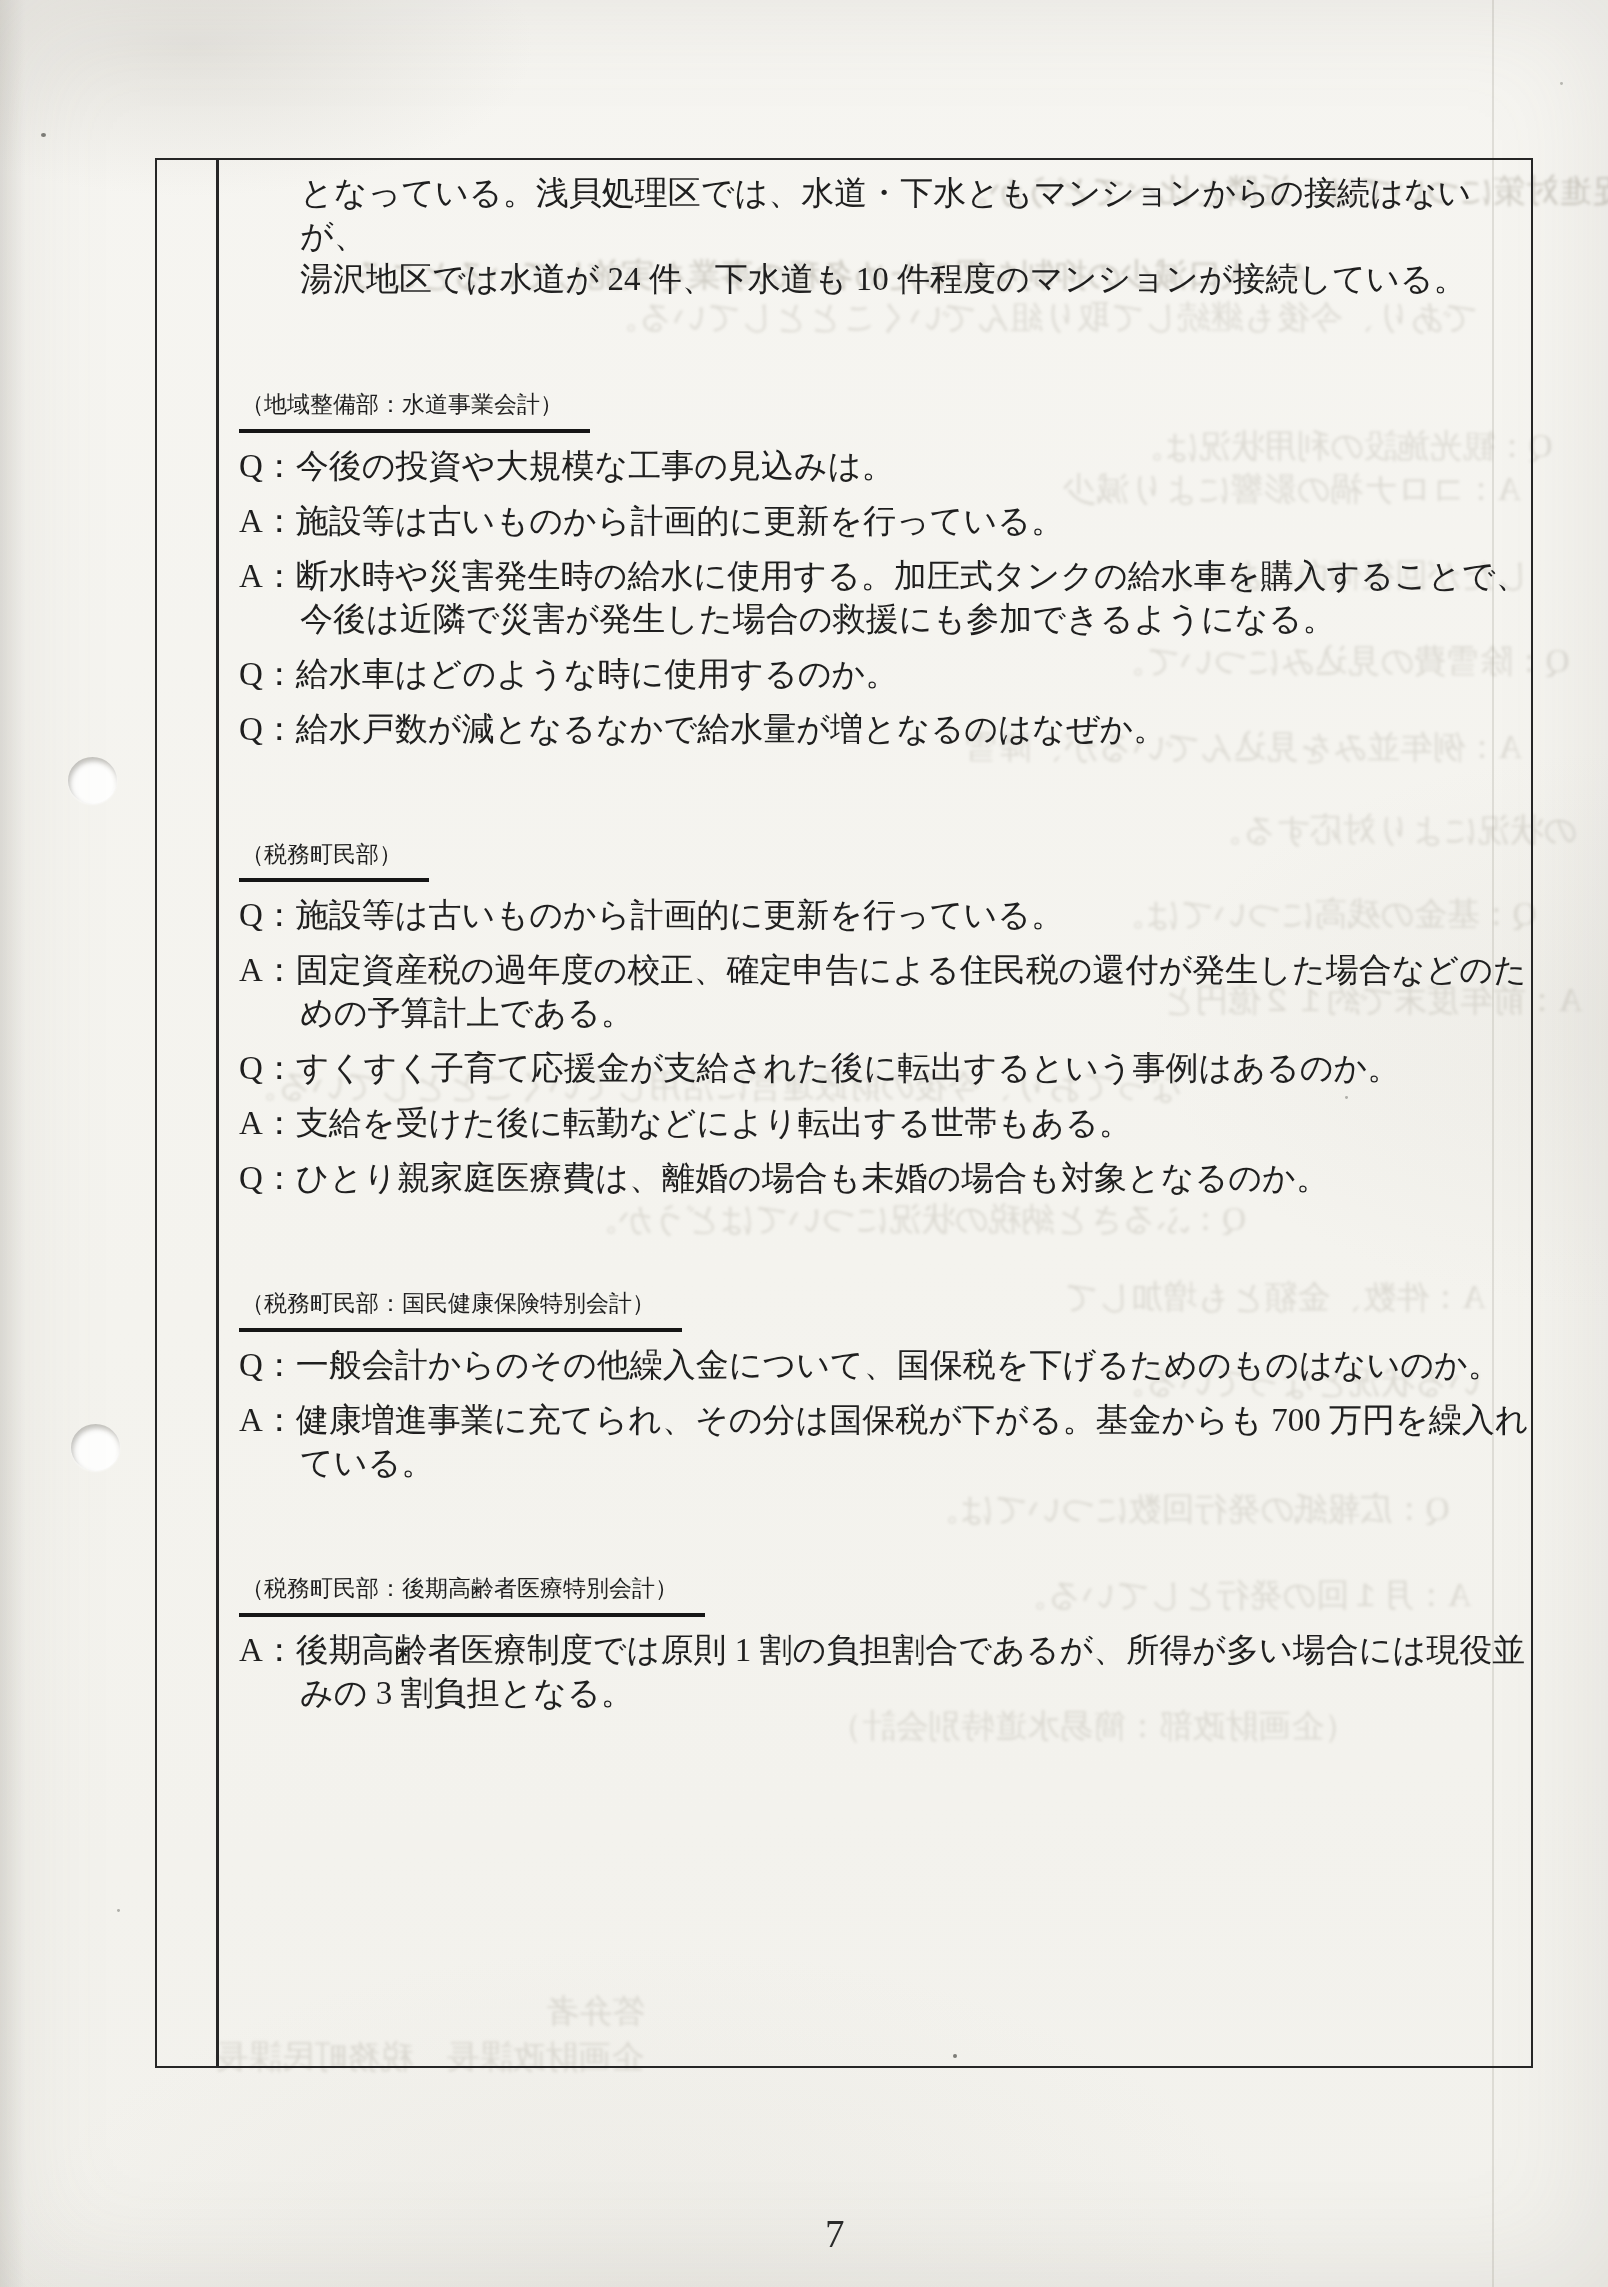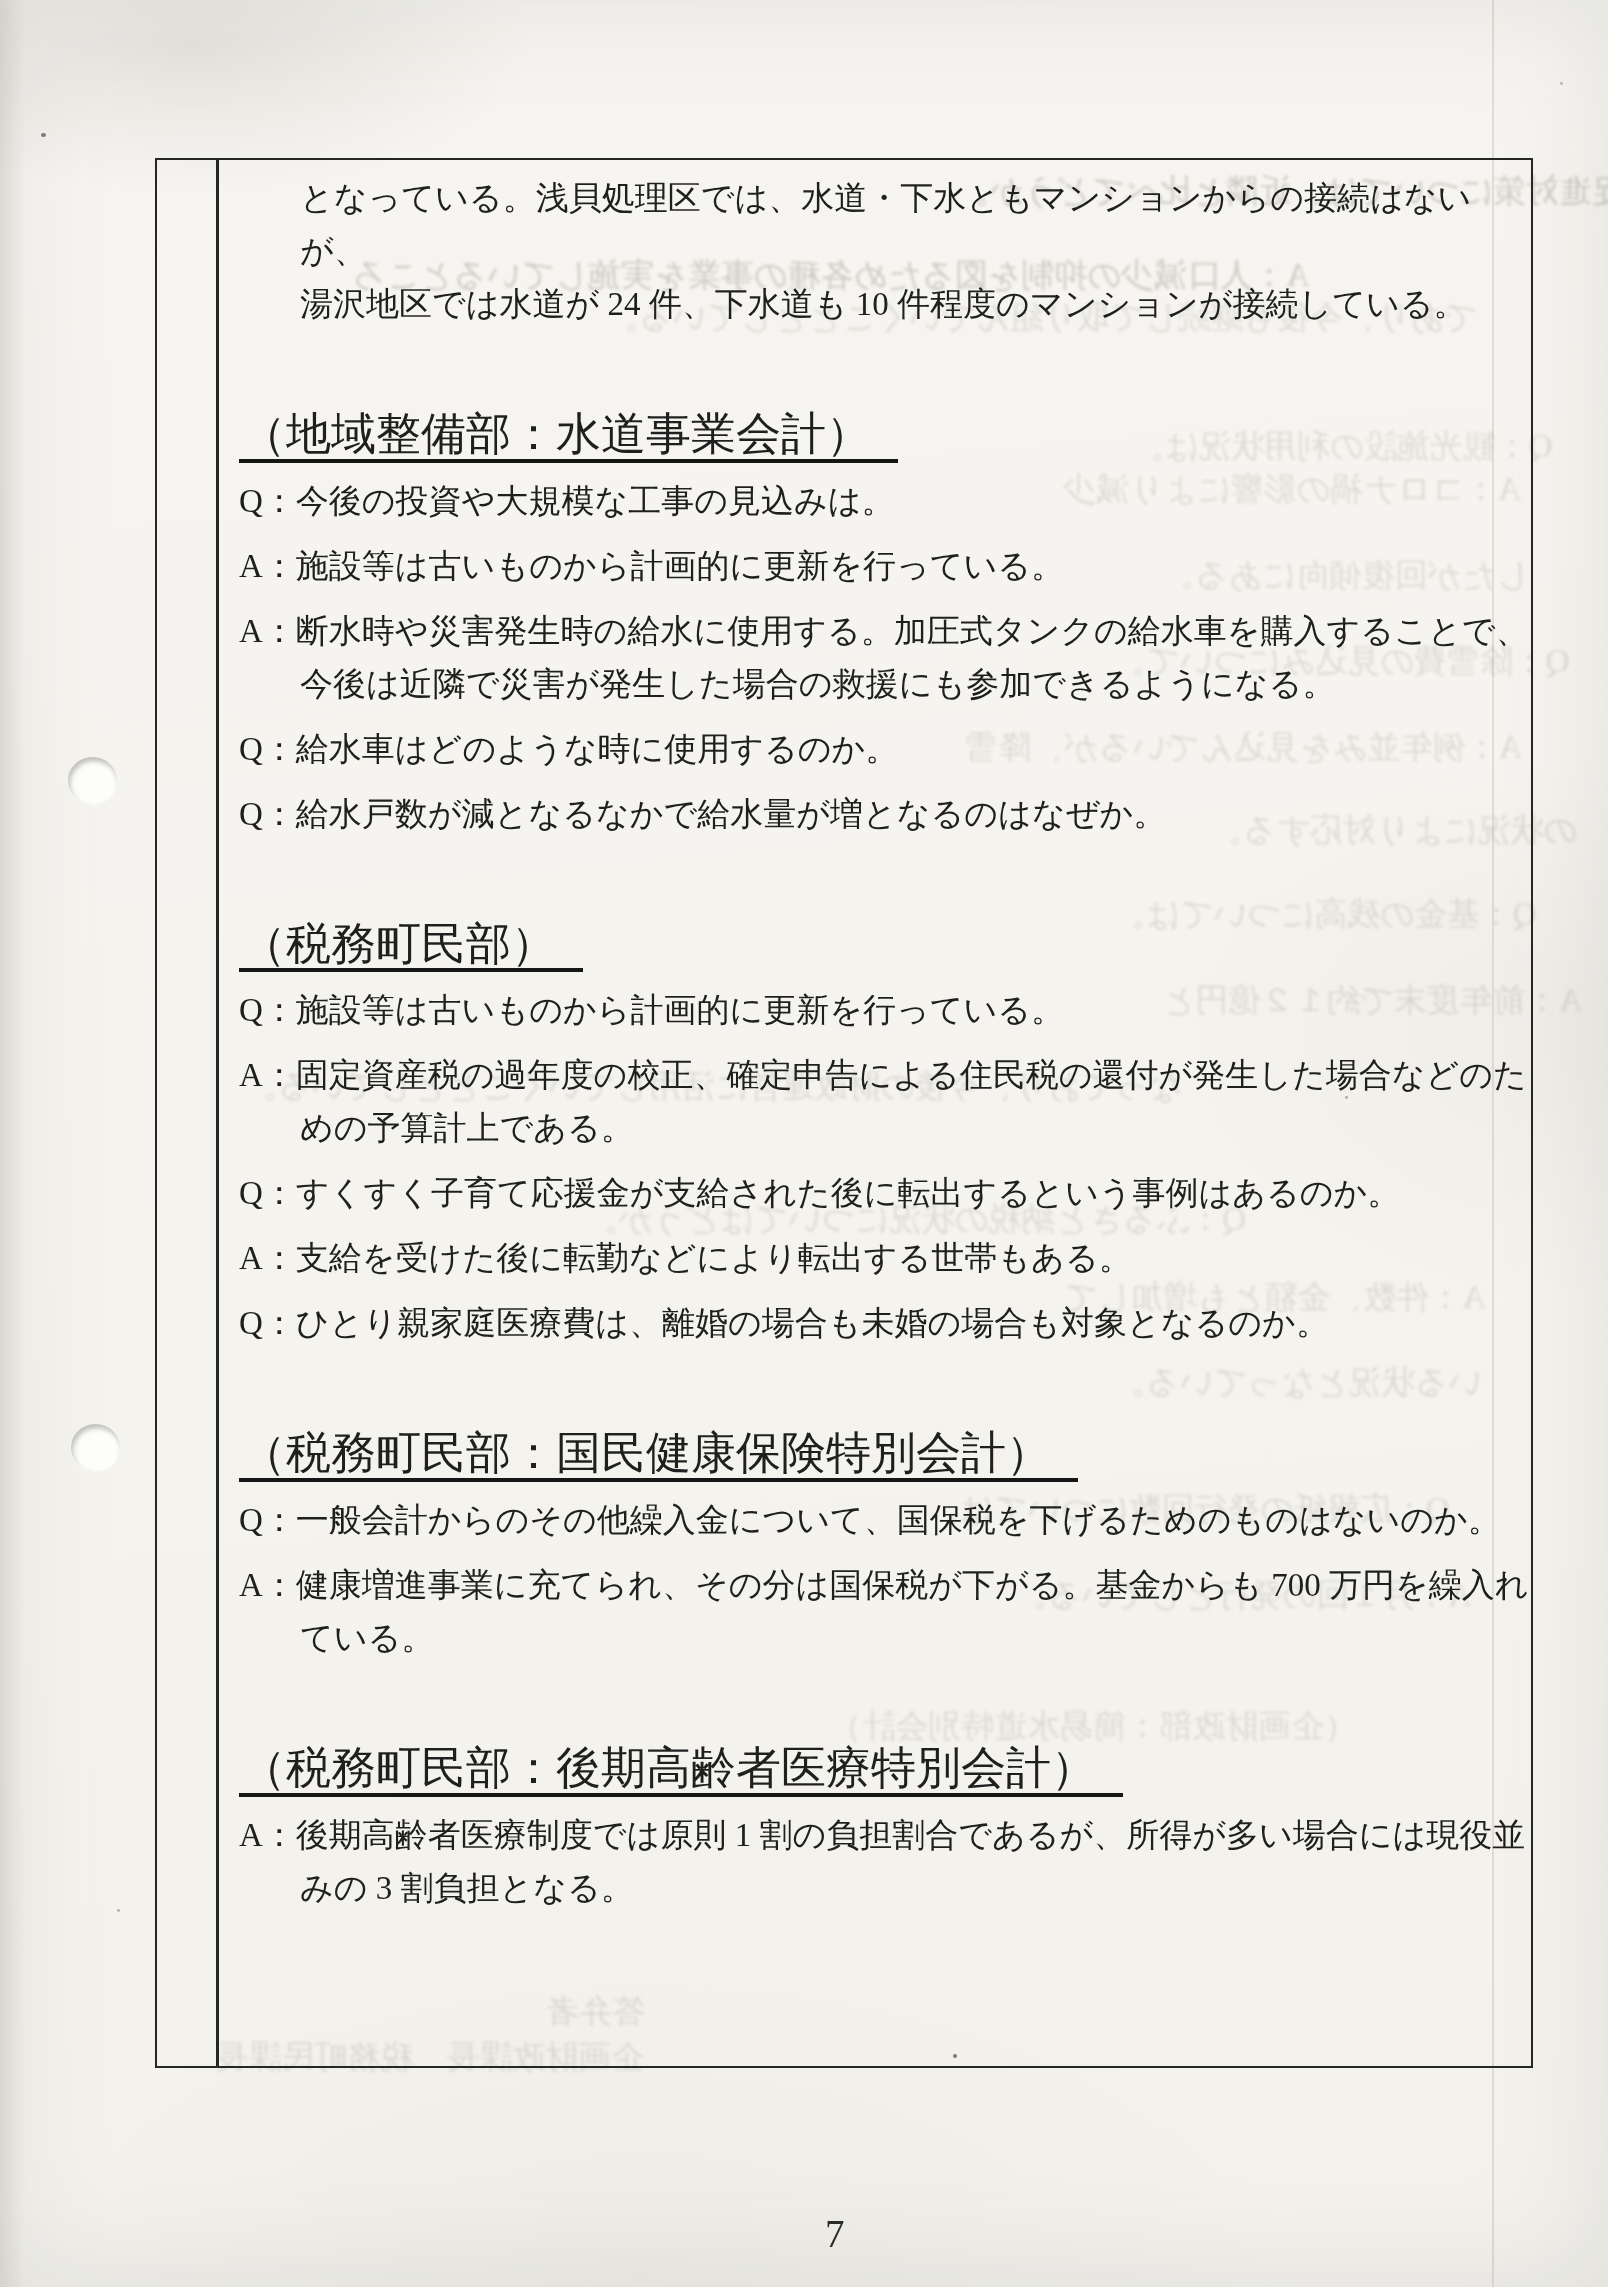--- a/index.html
+++ b/index.html
@@ -26,27 +26,27 @@
   
   .doc-table{
     position:absolute;left:155px;top:158px;width:1378px;height:1910px;
     border:2.9px solid #262626;box-sizing:border-box;
   }
   .inner-rule{position:absolute;left:59px;top:0;width:2.9px;height:100%;background:#262626;}
 
   
   .content{position:absolute;left:82px;top:11.7px;width:1297px;}
   .para{
-    font-size:33px;line-height:53px;white-space:pre-line;
+    font-size:33px;line-height:43px;white-space:pre-line;
     letter-spacing:0;
   }
   .intro{padding-left:61px;}
   .qa{padding-left:61px;text-indent:-61px;margin-top:12px;}
   .sec{margin-top:82px;}
-  .sec-h{font-size:45px;line-height:43px;margin-bottom:2px;}
+  .sec-h{font-size:23px;line-height:43px;margin-bottom:2px;}
   .sec-h .sec-h-text{
     display:inline-block;border-bottom:4.9px solid #161616;
     padding:0 27px 2.9px 2px;
   }
 
   
   .page-number{position:absolute;left:825px;top:2212px;font-size:39px;line-height:43px;color:#2a2a2a;}
 
   
   .hole{position:absolute;width:49px;height:47px;border-radius:50%;

